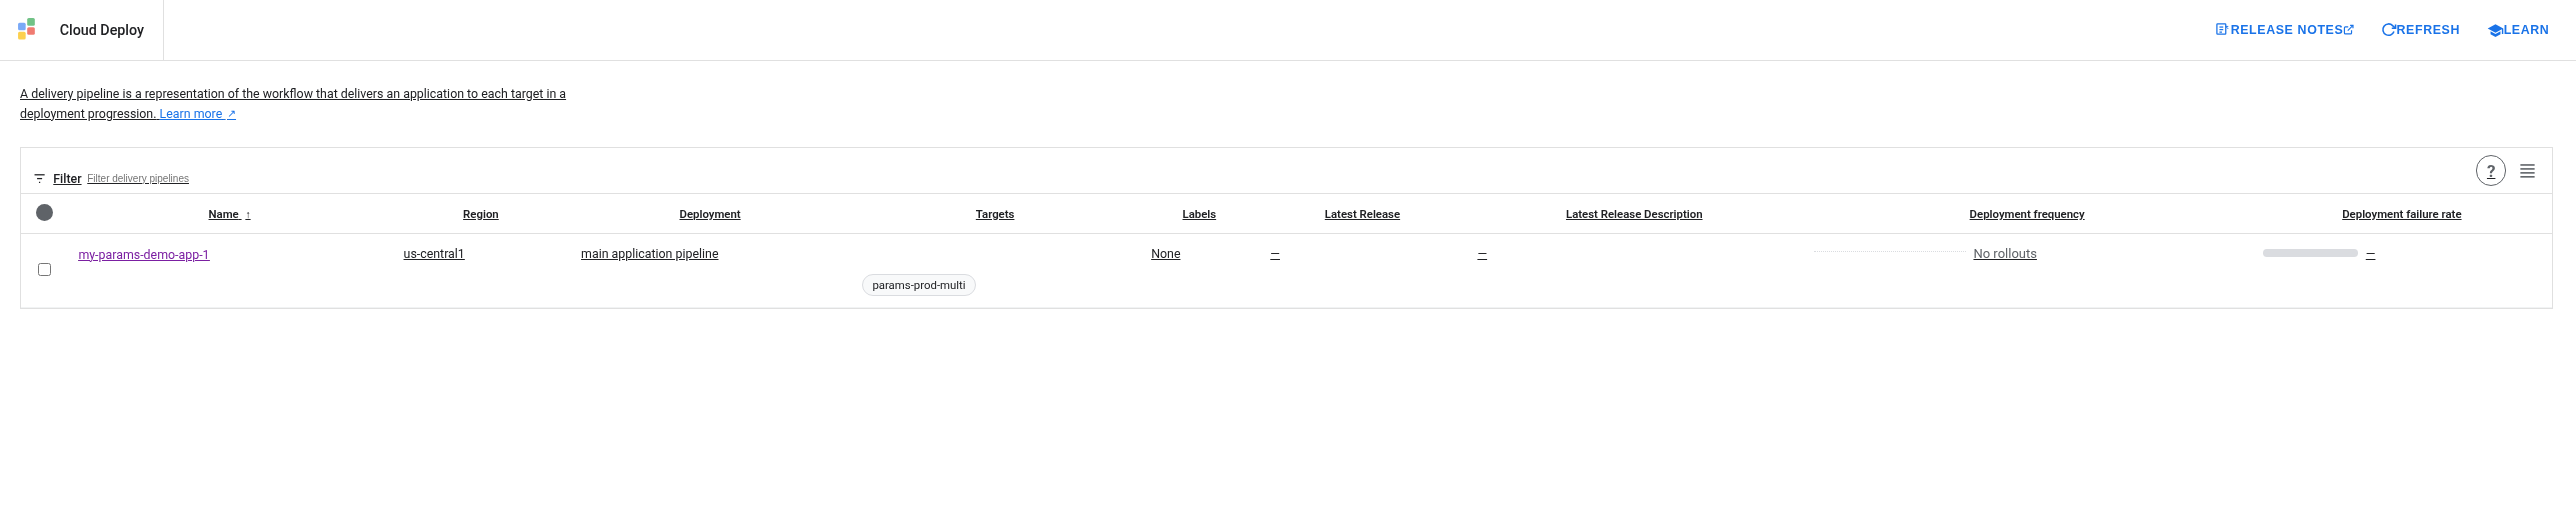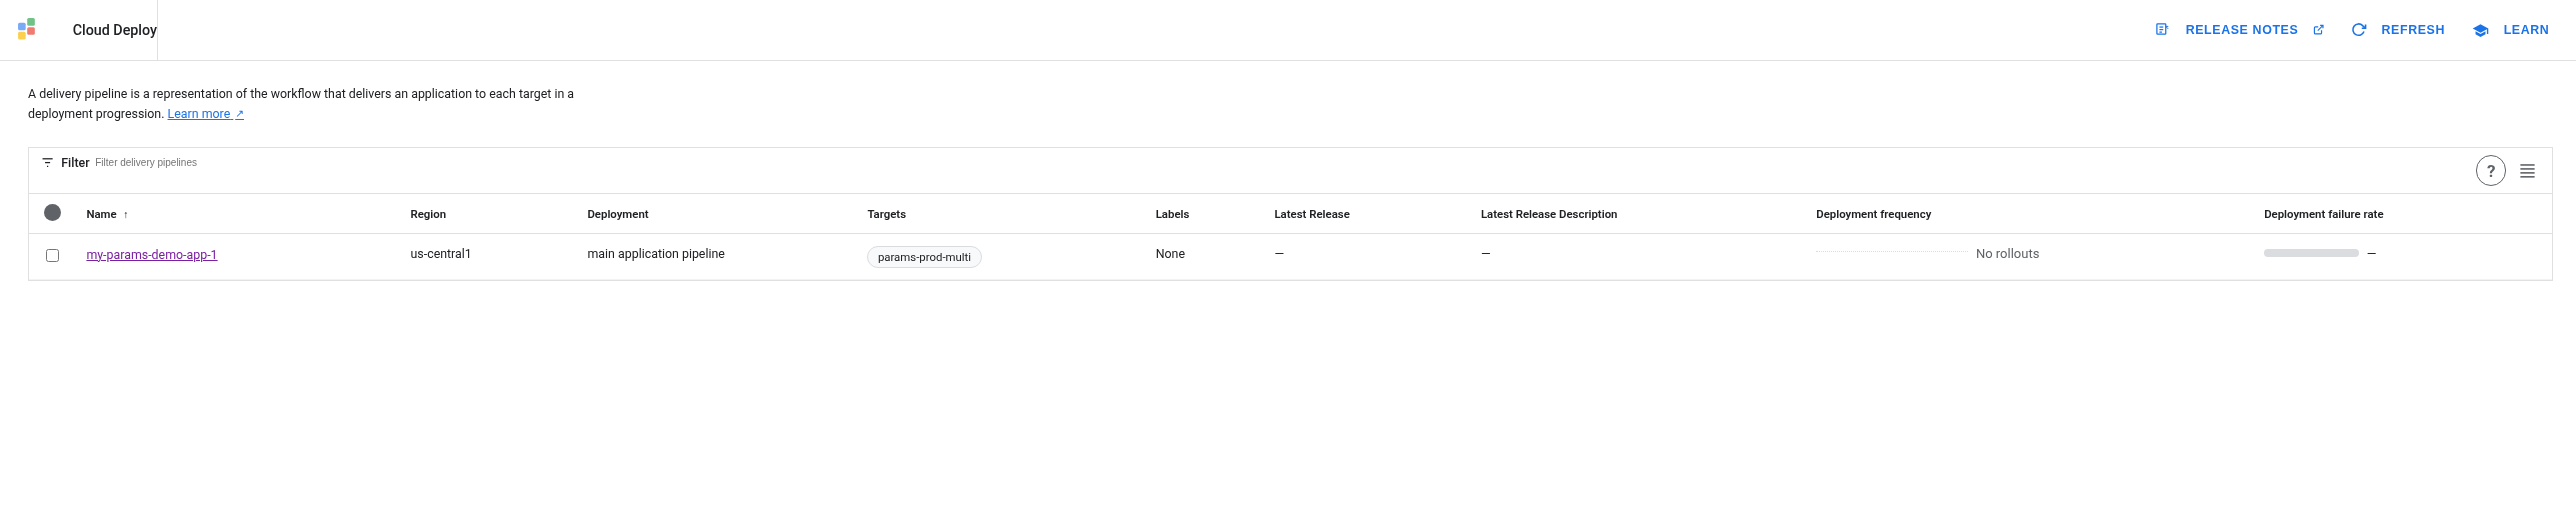--- a/index.html
+++ b/index.html
@@ -15,21 +15,22 @@
       display: flex;
       align-items: center;
       height: 61px;
       border-bottom: 1px solid #e0e0e0;
       padding: 0 15.2px;
       gap: 0;
     }
     .logo-area {
       display: flex;
       align-items: center;
-      gap: 27px;
+      gap: 14px;
+      padding-right: 19px;
       border-right: 1px solid #e0e0e0;
       height: 100%;
     }
     .logo-icon {
       width: 30.5px;
       height: 30.5px;
     }
     .logo-text {
       font-size: 14.3px;
       font-weight: 500;
@@ -78,39 +79,40 @@
 
     .topbar-right {
       display: flex;
       align-items: center;
       gap: 3.8px;
       margin-left: auto;
     }
     .topbar-btn {
       display: flex;
       align-items: center;
-      gap: 15px;
+      gap: 0;
       padding: 7.6px 11.4px;
       border: none;
       background: transparent;
       cursor: pointer;
       color: #1a73e8;
       font-size: 12.4px;
       font-weight: 600;
       letter-spacing: 0.05em;
       text-transform: uppercase;
       white-space: nowrap;
     }
     .topbar-btn svg {
       color: #1a73e8;
     }
 
     
     .content {
-      padding: 23px 23px 0 28px;
+      padding: 23px 23px 0 20px;
+      text-decoration: underline;
     }
     .description-text {
       font-size: 12.4px;
       color: #202124;
       line-height: 1.6;
       max-width: 571px;
       margin-bottom: 23px;
     }
     .learn-link {
       color: #1a73e8;
@@ -119,21 +121,21 @@
     }
     .learn-link-icon {
       font-size: 10.5px;
       vertical-align: middle;
       margin-left: 1.9px;
     }
 
     
     .filter-bar {
       display: flex;
-      align-items: flex-start;
+      align-items: flex-end;
       border: 1px solid #e0e0e0;
       border-bottom: none;
       padding: 7.6px 11.4px;
       gap: 9px;
       background: #fff;
     }
     .filter-bar-left {
       display: flex;
       align-items: center;
       gap: 5.7px;
@@ -192,21 +194,21 @@
     table {
       width: 100%;
       border-collapse: collapse;
     }
     thead tr {
       border-bottom: 1px solid #e0e0e0;
       background: #fff;
     }
     thead th {
       padding: 9.5px 11.4px;
-      text-align: left;
+      text-align: center;
       font-size: 11.4px;
       font-weight: 600;
       color: #202124;
       white-space: nowrap;
     }
     thead th:first-child {
       width: 46px;
       text-align: center;
     }
     .sort-arrow {
@@ -242,20 +244,21 @@
     }
     .tag-badge {
       display: inline-block;
       padding: 2.9px 9.5px;
       border-radius: 11.4px;
       border: 1px solid #dadce0;
       background: #f8f9fa;
       font-size: 11.4px;
       color: #202124;
       white-space: nowrap;
+      margin-top: 28px;
     }
     .em-dash {
       color: #202124;
     }
     .dotted-bar {
       flex: 1;
       height: 3.8px;
       border-top: 1.9px dotted #dadce0;
       min-width: 76px;
       max-width: 152px;

